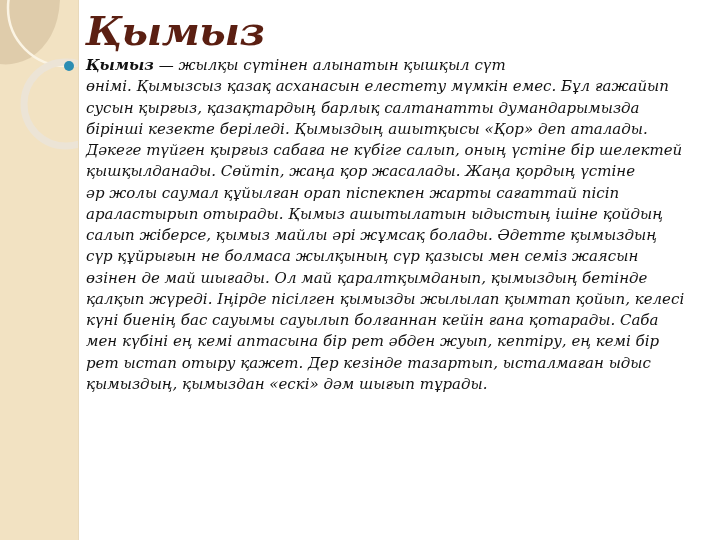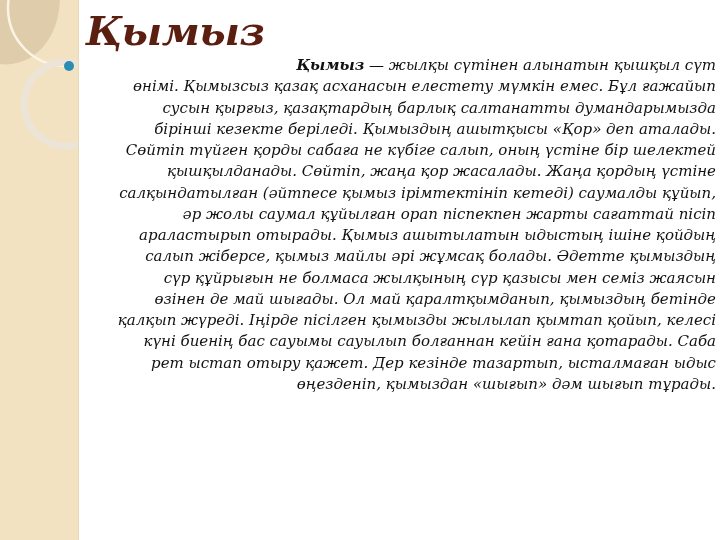--- a/index.html
+++ b/index.html
@@ -9,21 +9,20 @@
       height: 540px;
       overflow: hidden;
       background: #ffffff;
     }
     .slide {
       position: relative;
       width: 720px;
       height: 540px;
       background: #ffffff;
       overflow: hidden;
-      text-align: right;
     }
     .side-panel {
       position: absolute;
       left: 0;
       top: 0;
       width: 78px;
       height: 540px;
       background: #f2e2c2;
       overflow: hidden;
       border-right: 1px solid #e8d9bb;
@@ -92,26 +91,26 @@
 
   <h1 class="title">Қымыз</h1>
 
   <span class="bullet"></span>
 
   <p class="body-text">
     <span class="line"><b>Қымыз</b><span> — жылқы сүтінен алынатын қышқыл сүт</span></span>
     <span class="line">өнімі. Қымызсыз қазақ асханасын елестету мүмкін емес. Бұл ғажайып</span>
     <span class="line">сусын қырғыз, қазақтардың барлық салтанатты думандарымызда</span>
     <span class="line">бірінші кезекте беріледі. Қымыздың ашытқысы «Қор» деп аталады.</span>
-    <span class="line">Сөйтіп түйген қорды сабаға не күбіге салып, оның үстіне бір шелектей</span>
+    <span class="line">Дәкеге түйген қырғыз сабаға не күбіге салып, оның үстіне бір шелектей</span>
     <span class="line">қышқылданады. Сөйтіп, жаңа қор жасалады. Жаңа қордың үстіне</span>
-    <span class="line">салқындатылған (әйтпесе қымыз ірімтектініп кетеді) саумалды құйып,</span>
     <span class="line">әр жолы саумал құйылған орап піспекпен жарты сағаттай пісіп</span>
     <span class="line">араластырып отырады. Қымыз ашытылатын ыдыстың ішіне қойдың</span>
     <span class="line">салып жіберсе, қымыз майлы әрі жұмсақ болады. Әдетте қымыздың</span>
     <span class="line">сүр құйрығын не болмаса жылқының сүр қазысы мен семіз жаясын</span>
     <span class="line">өзінен де май шығады. Ол май қаралтқымданып, қымыздың бетінде</span>
     <span class="line">қалқып жүреді. Іңірде пісілген қымызды жылылап қымтап қойып, келесі</span>
     <span class="line">күні биенің бас сауымы сауылып болғаннан кейін ғана қотарады. Саба</span>
+    <span class="line">мен күбіні ең кемі аптасына бір рет әбден жуып, кептіру, ең кемі бір</span>
     <span class="line">рет ыстап отыру қажет. Дер кезінде тазартып, ысталмаған ыдыс</span>
-    <span class="line">өңезденіп, қымыздан «шығып» дәм шығып тұрады.</span>
+    <span class="line">қымыздың, қымыздан «ескі» дәм шығып тұрады.</span>
   </p>
 </div>
 
 </body></html>

